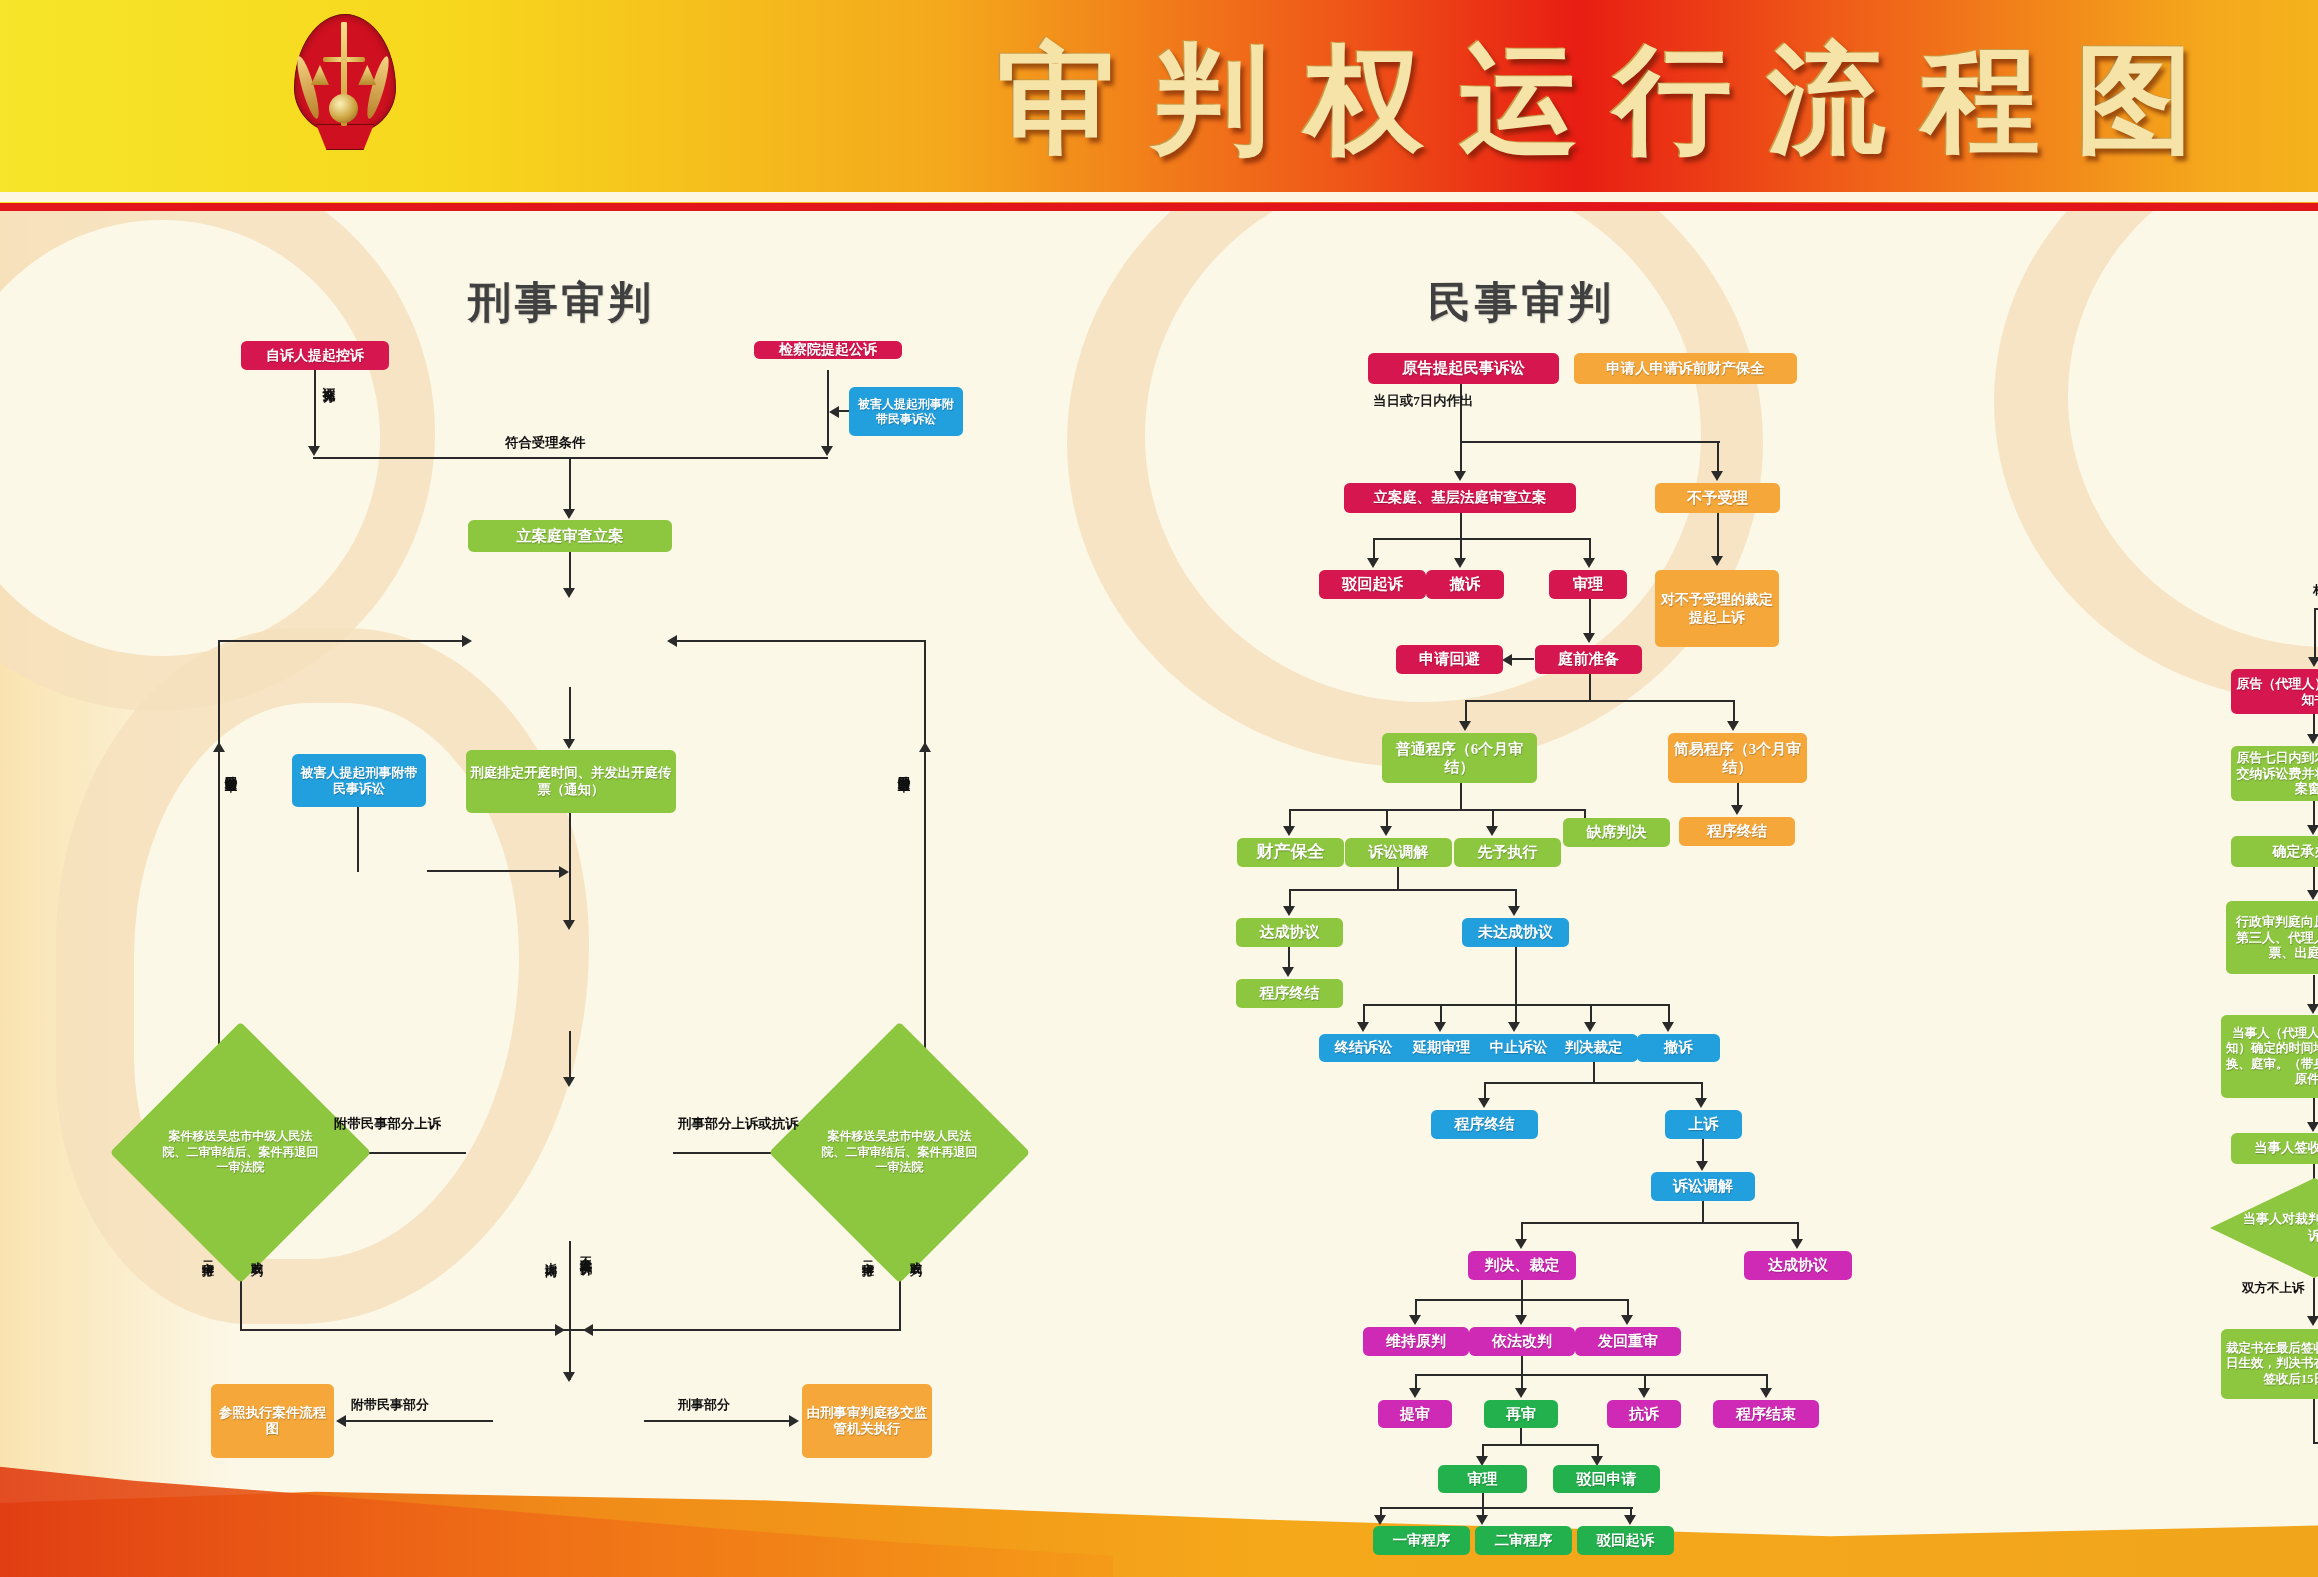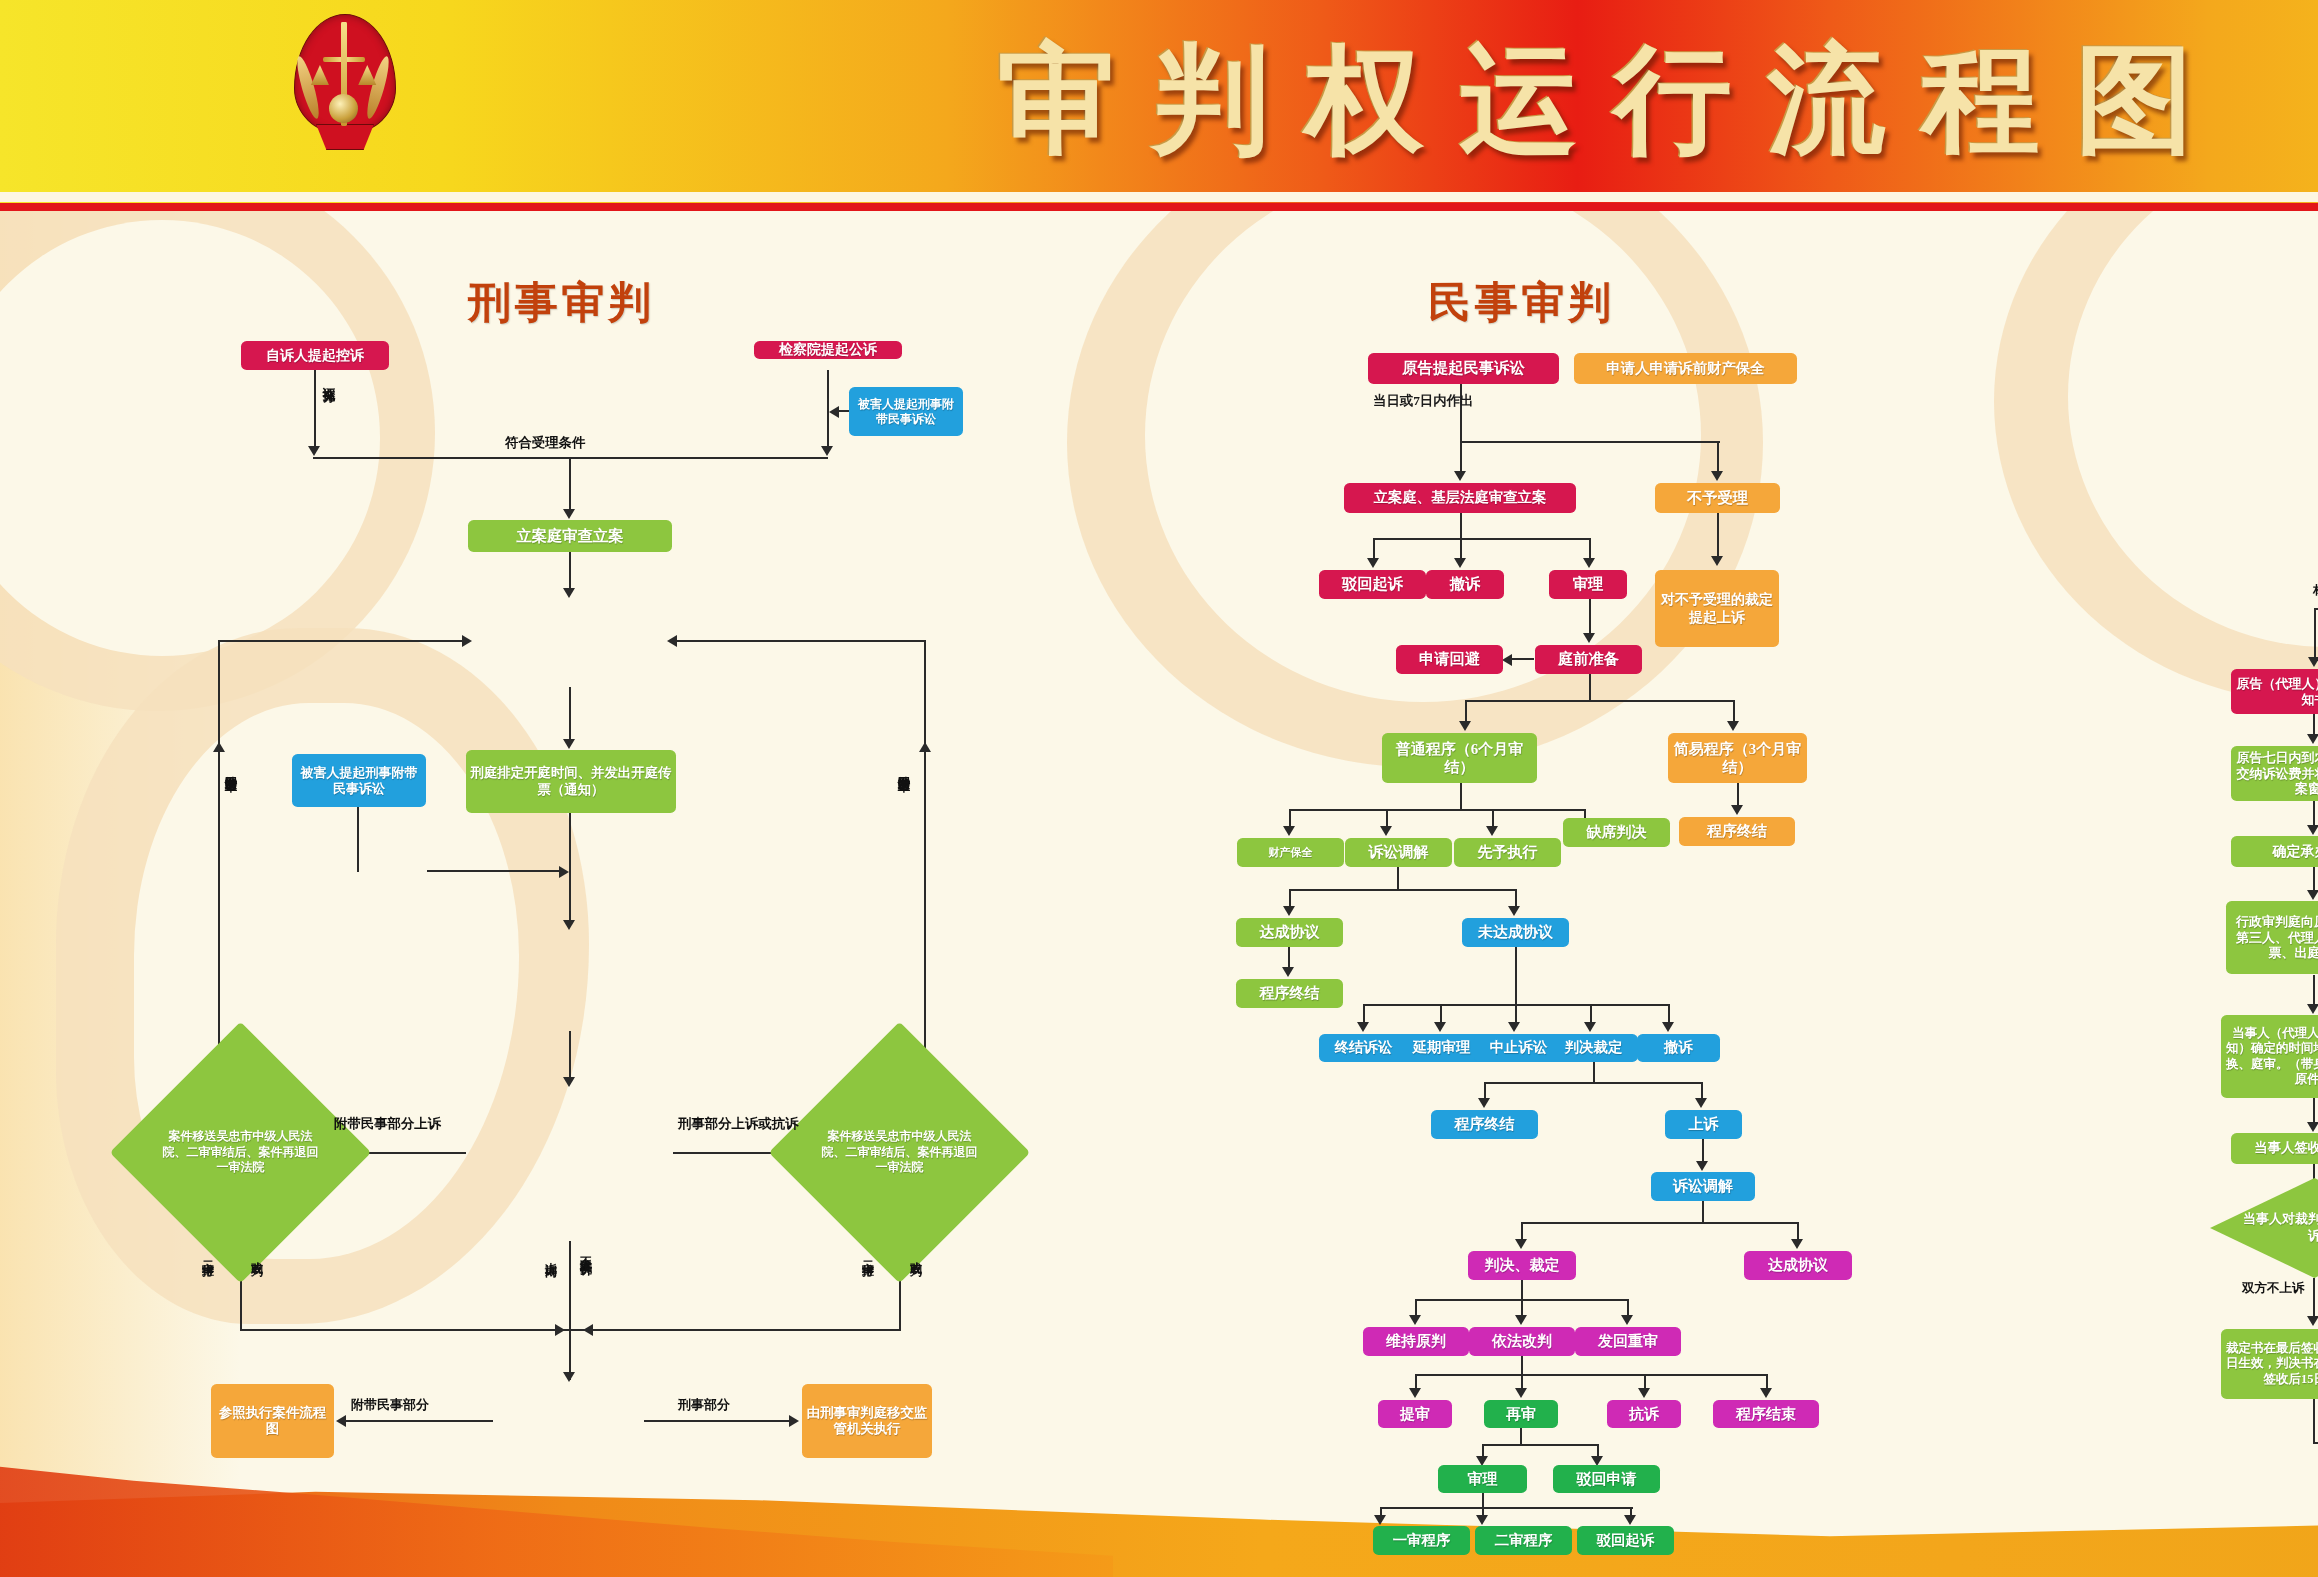--- a/index.html
+++ b/index.html
@@ -89,21 +89,21 @@
   .arw-l{border-top:6px solid transparent;border-bottom:6px solid transparent;border-right:10.2px solid #2a2a2a;}
 
   
   .cap{position:absolute;color:#111;font-weight:bold;z-index:6;white-space:nowrap;
     font-family:"Liberation Serif","DejaVu Serif",serif;}
   .capv{position:absolute;color:#111;font-weight:bold;z-index:6;
     font-family:"Liberation Serif","DejaVu Serif",serif;
     writing-mode:vertical-rl;text-orientation:upright;letter-spacing:0.9px;}
 
   
-  .sec-title{position:absolute;color:#c2410c;font-weight:bold;
+  .sec-title{position:absolute;color:#404040;font-weight:bold;
     font-family:"Liberation Serif","DejaVu Serif",serif;
     font-size:43px;letter-spacing:3.7px;z-index:6;white-space:nowrap;
     text-shadow:0.9px 0.9px 1.4px rgba(0,0,0,.18);}
 </style>
 </head>
 <body>
 
 <div id="poster">
 
   <div class="bg">
@@ -301,21 +301,21 @@
   <div class="ln lnh" style="left:1289px;top:809px;width:297px;"></div>
   <div class="ln lnv" style="left:1289px;top:809px;height:21.3px;"></div>
   <div class="ln lnv" style="left:1386px;top:809px;height:21.3px;"></div>
   <div class="ln lnv" style="left:1492px;top:809px;height:21.3px;"></div>
   <div class="ln lnv" style="left:1584px;top:809px;height:21.3px;"></div>
   <div class="arw arw-d" style="left:1283px;top:826px;"></div>
   <div class="arw arw-d" style="left:1380px;top:826px;"></div>
   <div class="arw arw-d" style="left:1486px;top:826px;"></div>
   <div class="arw arw-d" style="left:1578px;top:826px;"></div>
 
-  <div class="node c-green" style="left:1237px;top:838px;width:107px;height:29px;font-size:11px;text-align:right;">财产保全</div>
+  <div class="node c-green" style="left:1237px;top:838px;width:107px;height:29px;font-size:17px;text-align:right;">财产保全</div>
   <div class="node c-green" style="left:1345px;top:838px;width:107px;height:29px;font-size:15px;">诉讼调解</div>
   <div class="node c-green" style="left:1454px;top:838px;width:107px;height:29px;font-size:15px;">先予执行</div>
   <div class="node c-green" style="left:1563px;top:818px;width:107px;height:29px;font-size:15px;">缺席判决</div>
 
   <div class="ln lnv" style="left:1397px;top:867px;height:24px;"></div>
   <div class="ln lnh" style="left:1289px;top:889px;width:227px;"></div>
   <div class="ln lnv" style="left:1289px;top:889px;height:20.4px;"></div>
   <div class="ln lnv" style="left:1515px;top:889px;height:20.4px;"></div>
   <div class="arw arw-d" style="left:1283px;top:906px;"></div>
   <div class="arw arw-d" style="left:1508px;top:906px;"></div>

